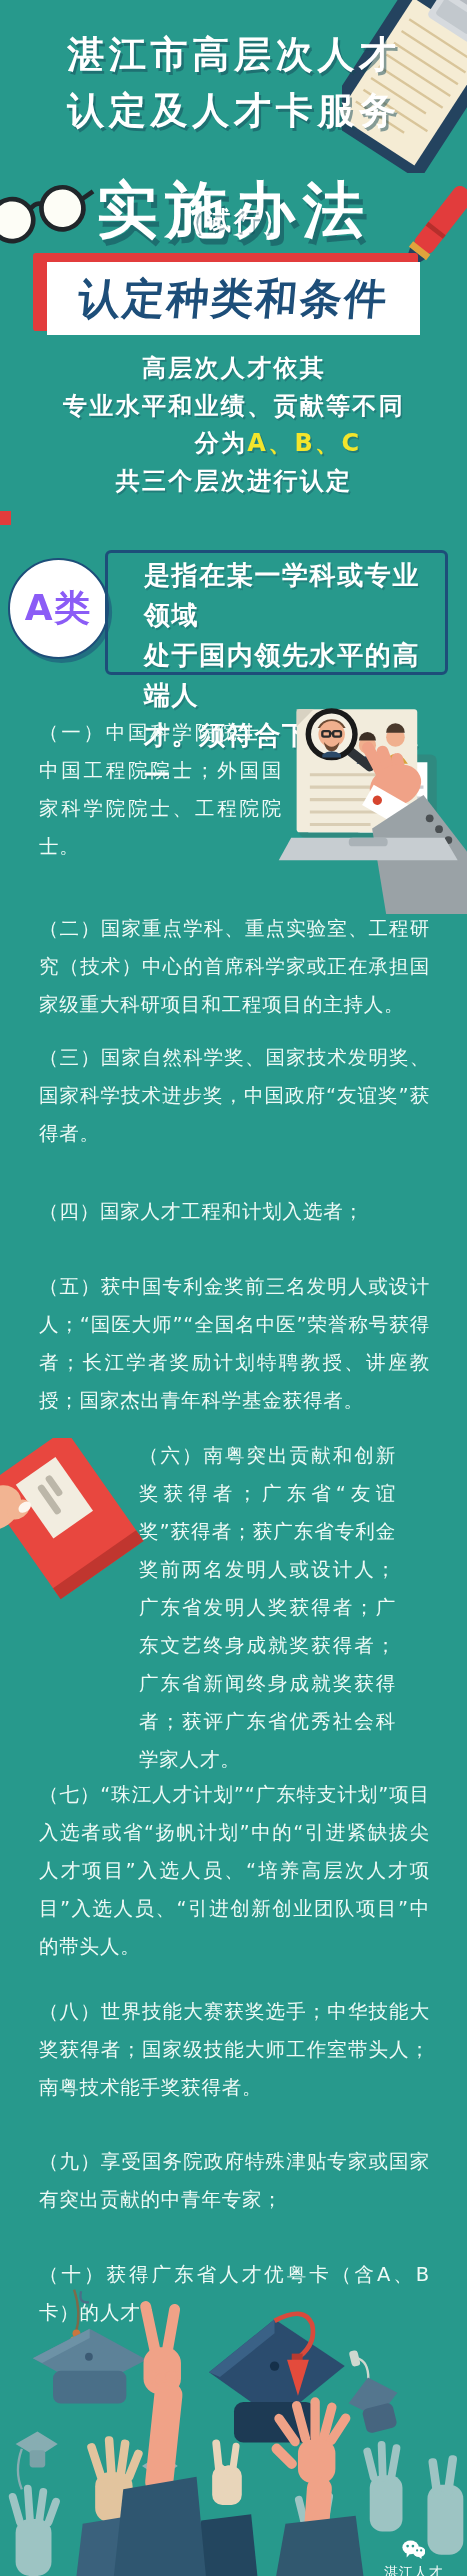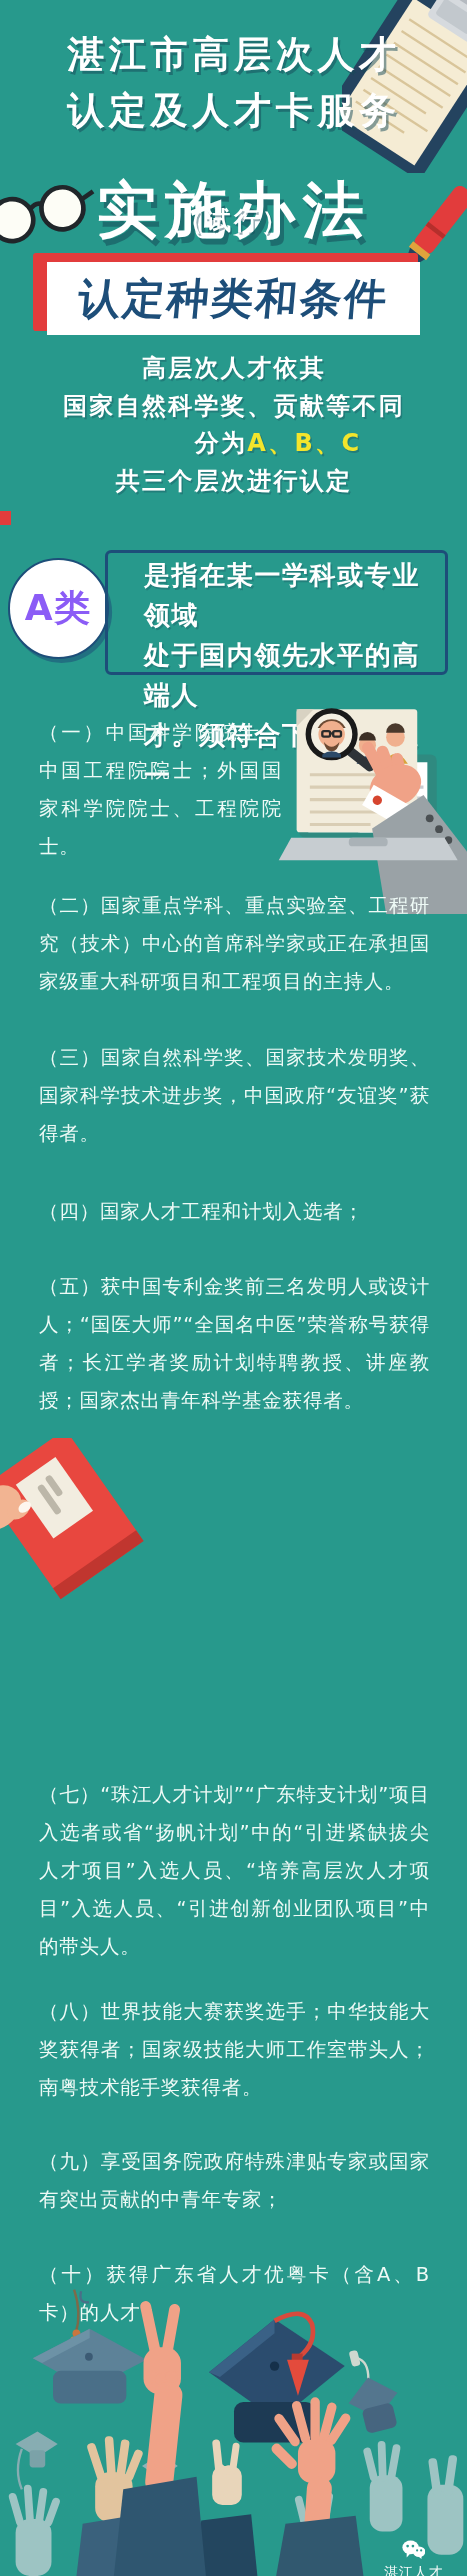--- a/index.html
+++ b/index.html
@@ -53,21 +53,21 @@
     display:block;margin-left:36px;color:#ffffff;font-size:26px;font-weight:bold;
     line-height:40px;letter-spacing:1.6px;text-shadow:1.6px 1.6px 0 rgba(22,74,88,.3);
   }
   .def-box .def-line:first-child{margin-top:1.6px;}
   
   .item{
     position:absolute;left:39px;width:391px;color:#eefaf6;
     font-size:19.5px;line-height:38px;letter-spacing:0.8px;text-align:justify;
   }
   .item-1{top:714px;width:243px;}
-  .item-2{top:887px;}
+  .item-2{top:910px;}
   .item-3{top:1039px;}
   .item-4{top:1193px;}
   .item-5{top:1268px;}
   .item-6{top:1437px;left:139px;width:257px;}
   .item-7{top:1776px;}
   .item-8{top:1993px;}
   .item-9{top:2143px;}
   .item-10{top:2256px;}
   
   .deco{position:absolute;}
@@ -131,21 +131,21 @@
   <div class="title-line title-2">认定及人才卡服务</div>
   <div class="title-line title-3">实施办法</div>
   <div class="title-line subtitle">（试行）</div>
 
   <div class="banner-red"></div>
   <div class="banner-box">
     <span class="label">认定种类和条件</span>
   </div>
 
   <div class="intro-line intro-1">高层次人才依其</div>
-  <div class="intro-line intro-2">国家自然科学奖、贡献等不同</div>
+  <div class="intro-line intro-2">专业水平和业绩、贡献等不同</div>
   <div class="intro-line intro-3"><span>分为</span><span class="abc">A、B、C</span></div>
   <div class="intro-line intro-4">共三个层次进行认定</div>
 
   <div class="red-chip"></div>
   <div class="a-badge">A类</div>
   <div class="def-box">
     <span class="def-line">是指在某一学科或专业领域</span>
     <span class="def-line">处于国内领先水平的高端人</span>
     <span class="def-line">才。须符合下列条件之一</span>
   </div>
@@ -222,20 +222,21 @@
 
     <polygon points="18,177 215,177 232,206 2,206" fill="#c7cdd1"></polygon>
     <rect x="92" y="177" width="50" height="11" rx="5" fill="#aab2b7"></rect>
   </svg>
 
   <div class="item item-1">（一）中国科学院院士、中国工程院院士；外国国家科学院院士、工程院院士。</div>
   <div class="item item-2">（二）国家重点学科、重点实验室、工程研究（技术）中心的首席科学家或正在承担国家级重大科研项目和工程项目的主持人。</div>
   <div class="item item-3">（三）国家自然科学奖、国家技术发明奖、国家科学技术进步奖，中国政府“友谊奖”获得者。</div>
   <div class="item item-4">（四）国家人才工程和计划入选者；</div>
   <div class="item item-5">（五）获中国专利金奖前三名发明人或设计人；“国医大师”“全国名中医”荣誉称号获得者；长江学者奖励计划特聘教授、讲座教授；国家杰出青年科学基金获得者。</div>
+  <div class="item item-6">（六）南粤突出贡献和创新奖获得者；广东省“友谊奖”获得者；获广东省专利金奖前两名发明人或设计人；广东省发明人奖获得者；广东文艺终身成就奖获得者；广东省新闻终身成就奖获得者；获评广东省优秀社会科学家人才。</div>
   <div class="item item-7">（七）“珠江人才计划”“广东特支计划”项目入选者或省“扬帆计划”中的“引进紧缺拔尖人才项目”入选人员、“培养高层次人才项目”入选人员、“引进创新创业团队项目”中的带头人。</div>
   <div class="item item-8">（八）世界技能大赛获奖选手；中华技能大奖获得者；国家级技能大师工作室带头人；南粤技术能手奖获得者。</div>
   <div class="item item-9">（九）享受国务院政府特殊津贴专家或国家有突出贡献的中青年专家；</div>
   <div class="item item-10">（十）获得广东省人才优粤卡（含A、B卡）的人才；</div>
 
   <svg class="deco redbook" width="156" height="168" viewBox="0 0 200 215">
     <g transform="rotate(-35 85 100)">
       <rect x="18" y="8" width="130" height="175" rx="8" fill="#e8473f"></rect>
       <rect x="18" y="166" width="130" height="17" fill="#c0362f"></rect>
       <rect x="55" y="30" width="62" height="84" fill="#f2ede0"></rect>

